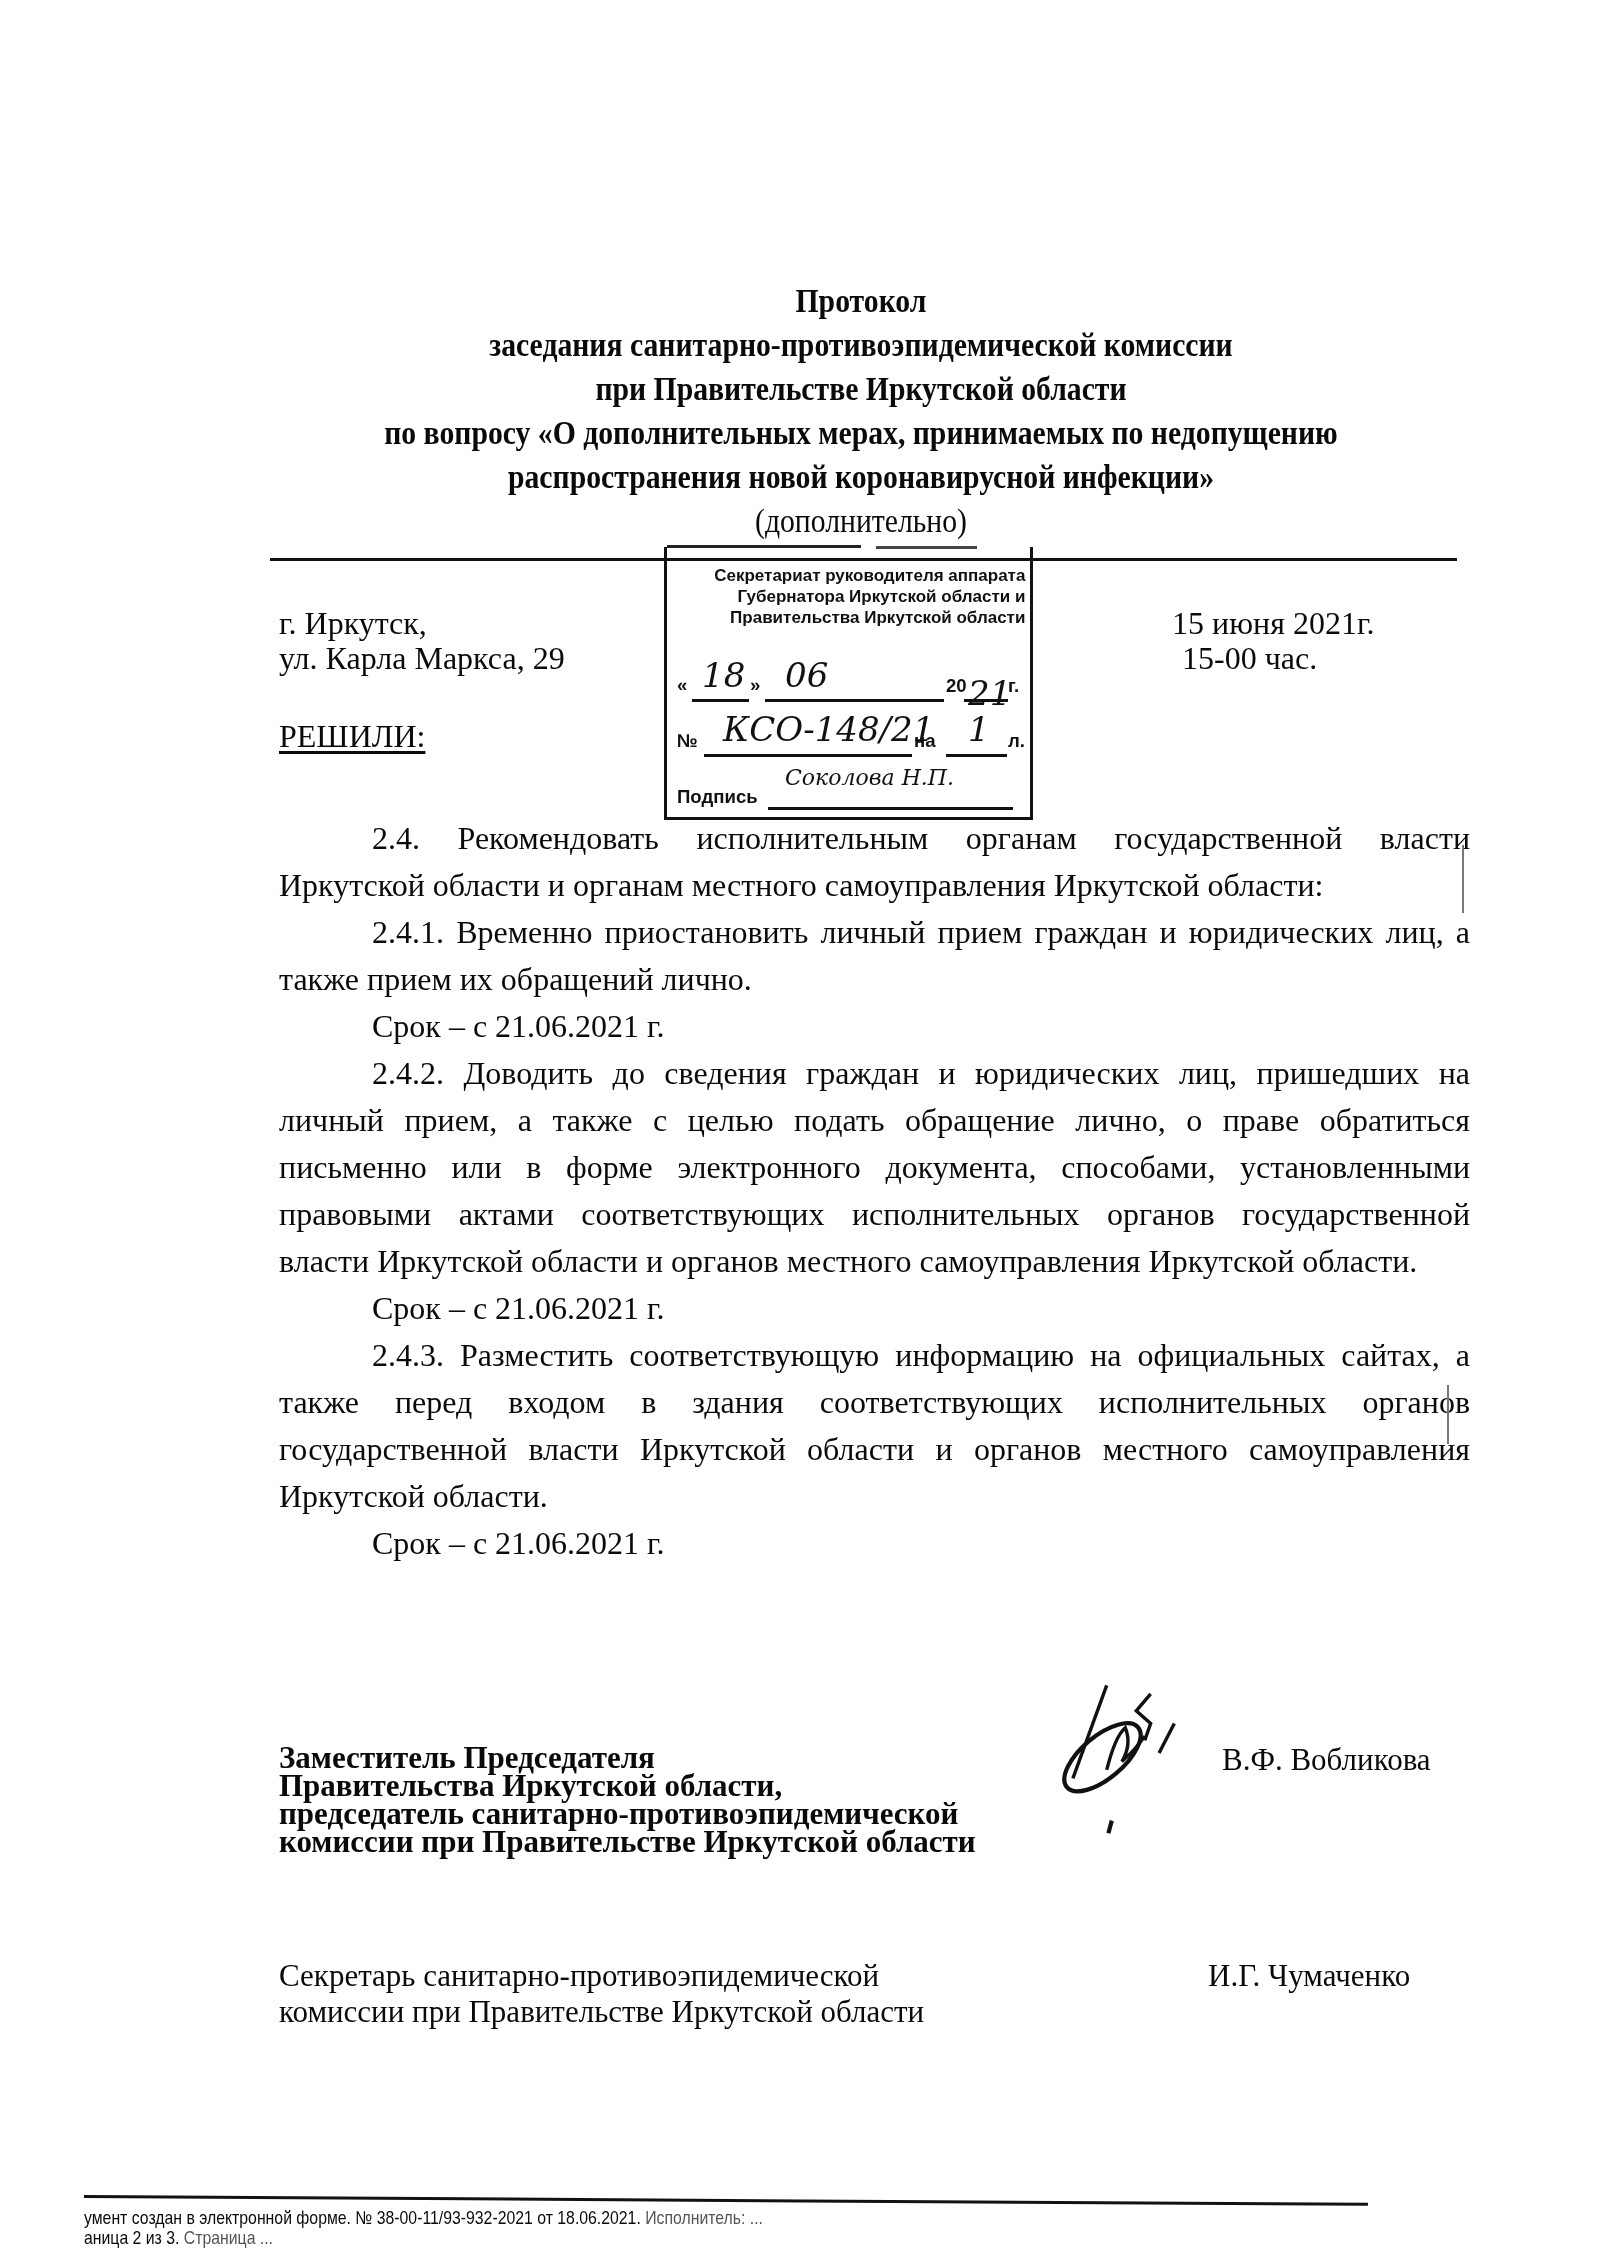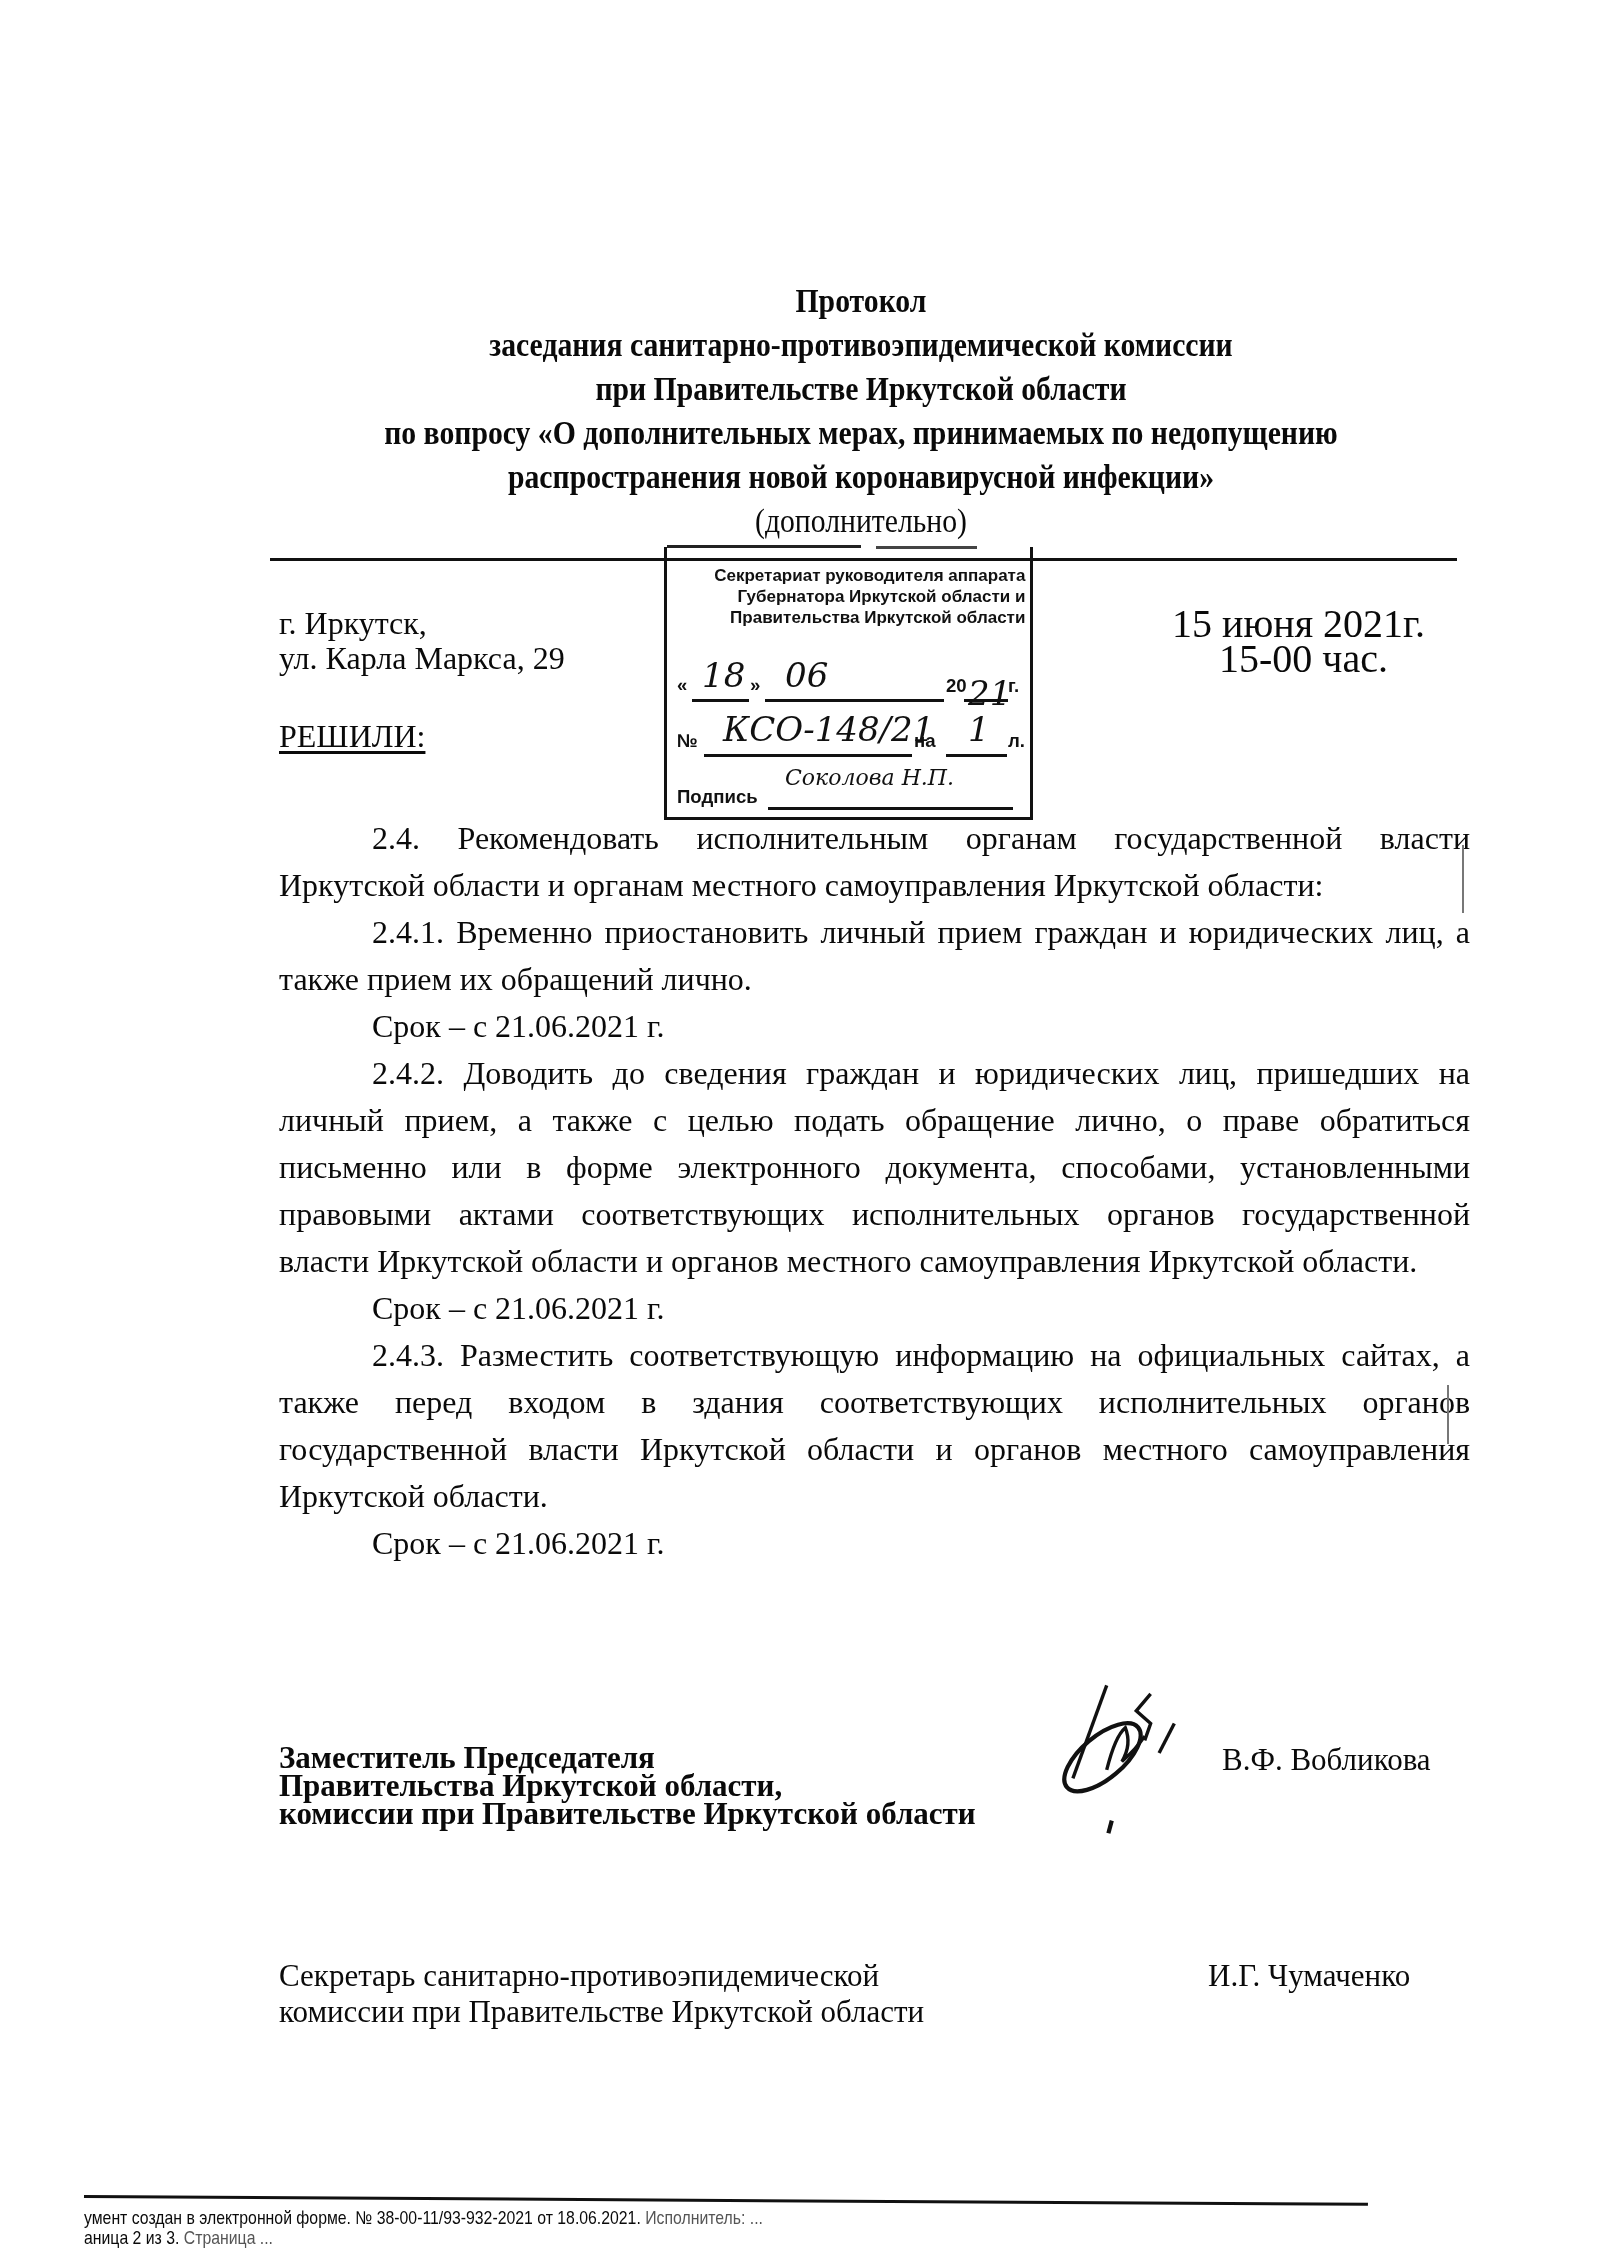--- a/index.html
+++ b/index.html
@@ -14,21 +14,21 @@
     text-align: center; font-weight: bold; font-size: 33px; line-height: 44px;
     transform: scaleX(0.9); transform-origin: 50% 0;
     font-family: "Liberation Serif", serif;
   }
   .title-block .plain { font-weight: normal; }
   .hr-main {
     position: absolute; left: 270px; top: 558px; width: 1187px; height: 3.4px; background: #111;
   }
   .place { left: 279px; top: 606px; font-size: 32px; line-height: 35px; }
   .decided { left: 279px; top: 718px; font-size: 32px; text-decoration: underline; text-underline-offset: 4.2px; }
-  .date { left: 1172px; top: 606px; font-size: 40px; line-height: 35px; text-align: center; }
+  .date { left: 1172px; top: 606px; font-size: 32px; line-height: 35px; }
   .date .time { padding-left: 10px; }
 
   
   .stamp {
     position: absolute; left: 664px; top: 547px; width: 363px; height: 270px;
     border-left: 3.4px solid #111; border-right: 3.4px solid #111; border-bottom: 3.4px solid #111;
     font-family: "Liberation Sans", "DejaVu Sans", sans-serif;
   }
   .stamp-topline { position: absolute; left: 0; top: -1.7px; width: 194px; height: 2.5px; background:#222; }
   .stamp-topline2 { position: absolute; left: 209px; top: -0.8px; width: 101px; height: 2.5px; background:#444; }
@@ -136,20 +136,21 @@
   <p class="deadline">Срок – с 21.06.2021 г.</p>
   <p class="indent">2.4.2. Доводить до сведения граждан и юридических лиц, пришедших на личный прием, а также с целью подать обращение лично, о праве обратиться письменно или в форме электронного документа, способами, установленными правовыми актами соответствующих исполнительных органов государственной власти Иркутской области и органов местного самоуправления Иркутской области.</p>
   <p class="deadline">Срок – с 21.06.2021 г.</p>
   <p class="indent">2.4.3. Разместить соответствующую информацию на официальных сайтах, а также перед входом в здания соответствующих исполнительных органов государственной власти Иркутской области и органов местного самоуправления Иркутской области.</p>
   <p class="deadline">Срок – с 21.06.2021 г.</p>
 </div>
 
 <div class="sig-block">
   <div>Заместитель Председателя</div>
   <div>Правительства Иркутской области,</div>
+  <div>председатель санитарно-противоэпидемической</div>
   <div>комиссии при Правительстве Иркутской области</div>
 </div>
 
 <svg class="abs" style="left:1056px; top:1677px;" width="169" height="169" viewBox="0 0 200 200">
   <path d="M60 10 L20 120" stroke="#111" stroke-width="4" fill="none"></path>
   <ellipse cx="55" cy="95" rx="55" ry="25" transform="rotate(-40 55 95)" stroke="#111" stroke-width="5" fill="none"></ellipse>
   <path d="M60 110 Q70 70 82 60 Q90 80 78 100 Q95 85 105 70" stroke="#111" stroke-width="4" fill="none"></path>
   <path d="M112 20 L95 40 L112 55 L105 75" stroke="#111" stroke-width="4" fill="none"></path>
   <path d="M140 55 L122 90" stroke="#111" stroke-width="4" fill="none"></path>
   <path d="M66 170 L62 185" stroke="#111" stroke-width="5" fill="none"></path>

